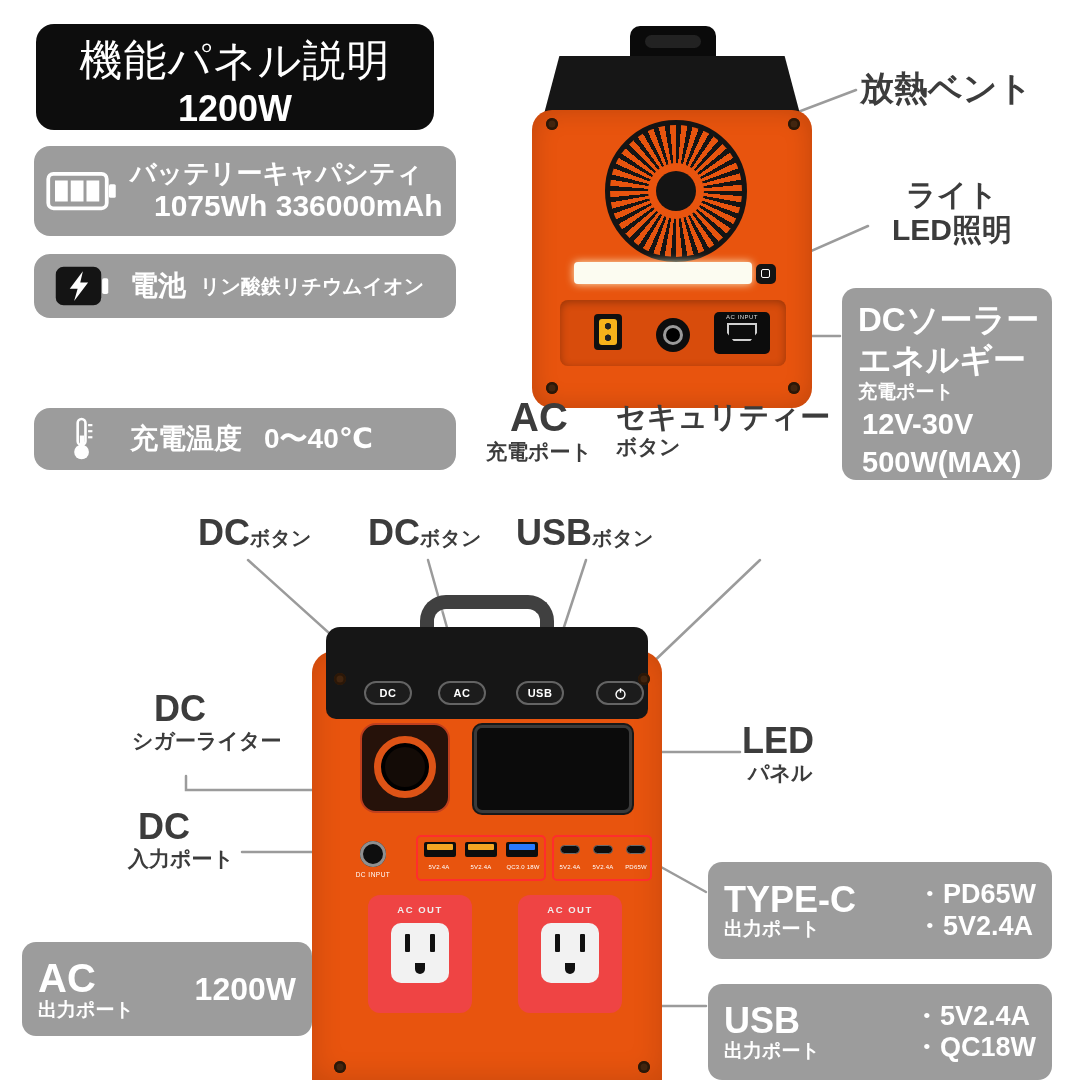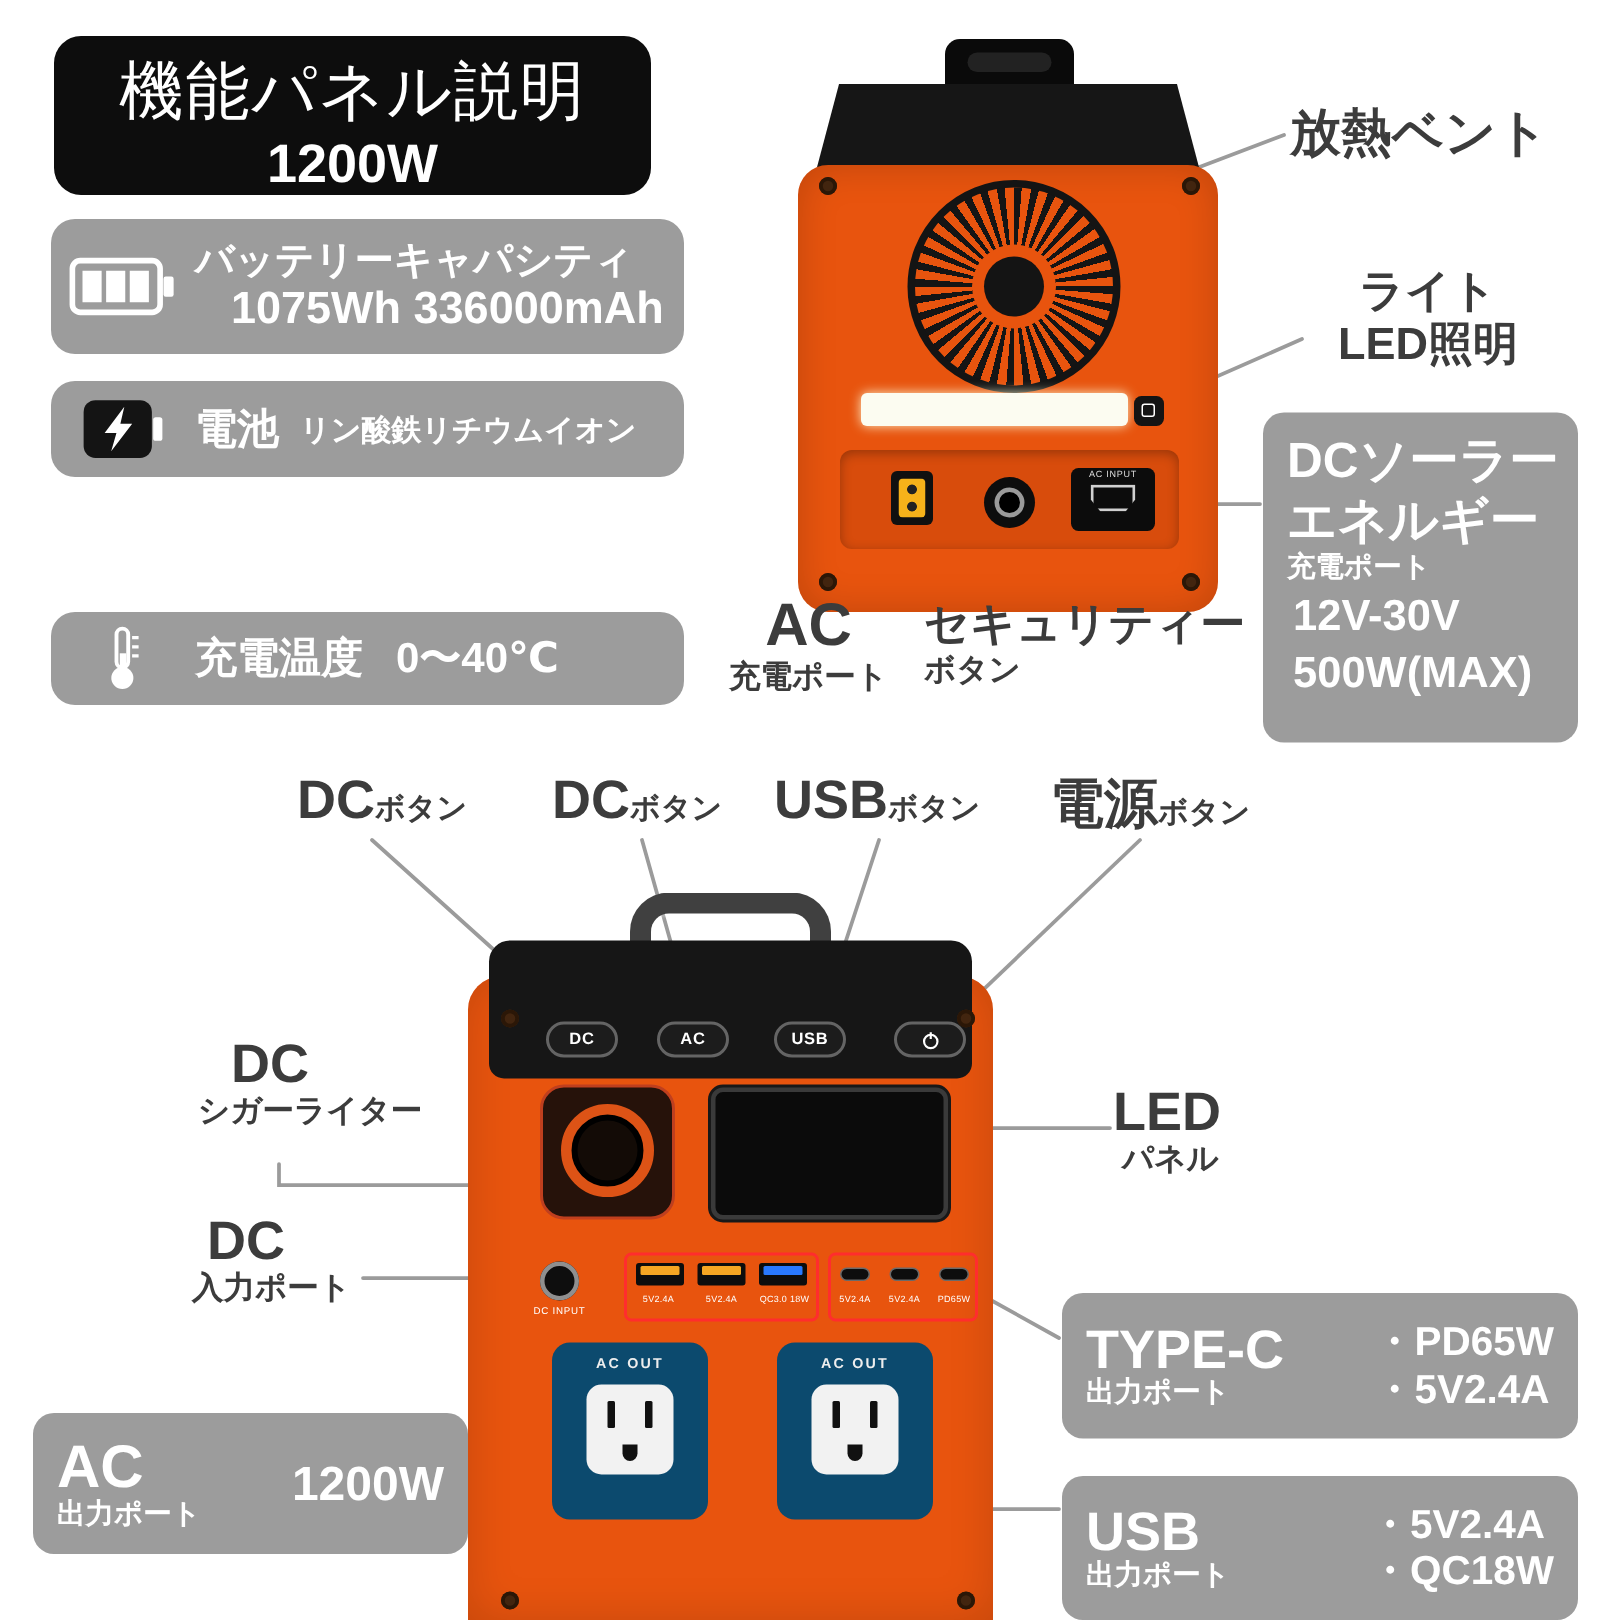--- a/index.html
+++ b/index.html
@@ -43,21 +43,21 @@
   .co-cig { left:132px; top:688px; }
   .co-cig .big { margin-left:22px; }
   .co-dcin { left:128px; top:806px; }
   .co-dcin .big { margin-left:10px; }
   .co-ledp { left:742px; top:720px; }
   .co-ledp .small { margin-left:6px; }
   .stack > div { line-height:1.15; }
 
   
   .gbox { position:absolute; background:var(--panel-gray,#9c9c9c); border-radius:14px; color:#fff; }
-  .gbox-solar { left:842px; top:275px; width:210px; height:220px; padding:12px 0 0 16px; }
+  .gbox-solar { left:842px; top:288px; width:210px; height:192px; padding:12px 0 0 16px; }
   .gbox-solar .t { font-size:33px; font-weight:700; line-height:1.2; }
   .gbox-solar .s { font-size:19px; font-weight:600; margin-top:2px; }
   .gbox-solar .v { font-size:29px; font-weight:600; margin-top:5px; margin-left:4px; }
   .gbox-row { display:flex; align-items:center; padding:0 16px; }
   .gbox-typec { left:708px; top:862px; width:344px; height:97px; }
   .gbox-usb { left:708px; top:984px; width:344px; height:96px; }
   .gbox-ac { left:22px; top:942px; width:290px; height:94px; }
   .gbox .title { font-size:36px; font-weight:700; line-height:1.05; }
   .gbox .sub { font-size:19px; font-weight:600; }
   .gbox .items { margin-left:auto; font-size:27px; font-weight:600; line-height:1.5; text-align:left; }
@@ -107,21 +107,21 @@
   .usba { position:absolute; top:5px; width:32px; height:15px; background:#0d0d0d; border-radius:2px; padding:2px 3px 0; }
   .usba i { display:block; height:6px; border-radius:1px; }
   .usba.u1 { left:6px; } .usba.u2 { left:47px; } .usba.u3 { left:88px; }
   .usba.u1 i, .usba.u2 i { background:var(--usb-orange,#f5a623); }
   .usba.u3 i { background:var(--usb-blue,#2979ff); }
   .usbc { position:absolute; top:8px; width:20px; height:9px; background:#0d0d0d; border:1.5px solid #6a6a6a; border-radius:5px; }
   .usbc.u1 { left:6px; } .usbc.u2 { left:39px; } .usbc.u3 { left:72px; }
   .plbl { position:absolute; top:27px; font-size:6px; color:#fff; text-align:center; letter-spacing:.2px; }
   .portbox.a .plbl { width:42px; } .portbox.a .l1 { left:0; } .portbox.a .l2 { left:42px; } .portbox.a .l3 { left:84px; }
   .portbox.c .plbl { width:32px; } .portbox.c .l1 { left:0; } .portbox.c .l2 { left:33px; } .portbox.c .l3 { left:66px; }
-  .fd-ac { position:absolute; top:300px; width:104px; height:118px; background:#0c4a6e; border-radius:12px; }
+  .fd-ac { position:absolute; top:300px; width:104px; height:118px; background:#ef4444; border-radius:12px; }
   .fd-ac.left { left:56px; } .fd-ac.right { left:206px; }
   .fd-ac .aclbl { margin-top:9px; text-align:center; color:#eee; font-size:9.5px; font-weight:600; letter-spacing:1.5px; }
   .outlet { position:relative; width:58px; height:60px; margin:8px auto 0; background:#f2f2f2; border-radius:10px; }
   .outlet .sl { position:absolute; top:11px; width:5px; height:18px; background:#111; border-radius:1px; }
   .outlet .sl.l { left:14px; } .outlet .sl.r { right:14px; }
   .outlet .gnd { position:absolute; left:50%; bottom:9px; width:10px; height:11px; margin-left:-5px; background:#111; border-radius:0 0 6px 6px; }
   .screw { position:absolute; width:12px; height:12px; border-radius:50%; background:#42250f; box-shadow:inset 0 0 0 2.5px #2b1707; }
   .sb1{left:18px;top:92px;} .sb2{left:260px;top:92px;} .sb3{left:18px;top:356px;} .sb4{left:260px;top:356px;}
   .sf1{left:22px;top:78px;} .sf2{left:326px;top:78px;} .sf3{left:22px;top:466px;} .sf4{left:326px;top:466px;}
 </style>
@@ -250,23 +250,20 @@
 
   <div class="callout co-btn co-btn1">
     <span class="big">DC</span><span class="small">ボタン</span>
   </div>
   <div class="callout co-btn co-btn2">
     <span class="big">DC</span><span class="small">ボタン</span>
   </div>
   <div class="callout co-btn co-btn3">
     <span class="big">USB</span><span class="small">ボタン</span>
   </div>
-  <div class="callout co-btn co-btn4">
-    <span class="big">電源</span><span class="small">ボタン</span>
-  </div>
 
   <div class="fd">
     <div class="fd-handle"></div>
     <div class="fd-body"></div>
     <div class="fd-top"></div>
     <div class="fd-btn p1">DC</div>
     <div class="fd-btn p2">AC</div>
     <div class="fd-btn p3">USB</div>
     <div class="fd-btn p4">
       <svg viewBox="0 0 16 16" width="13" height="13">

